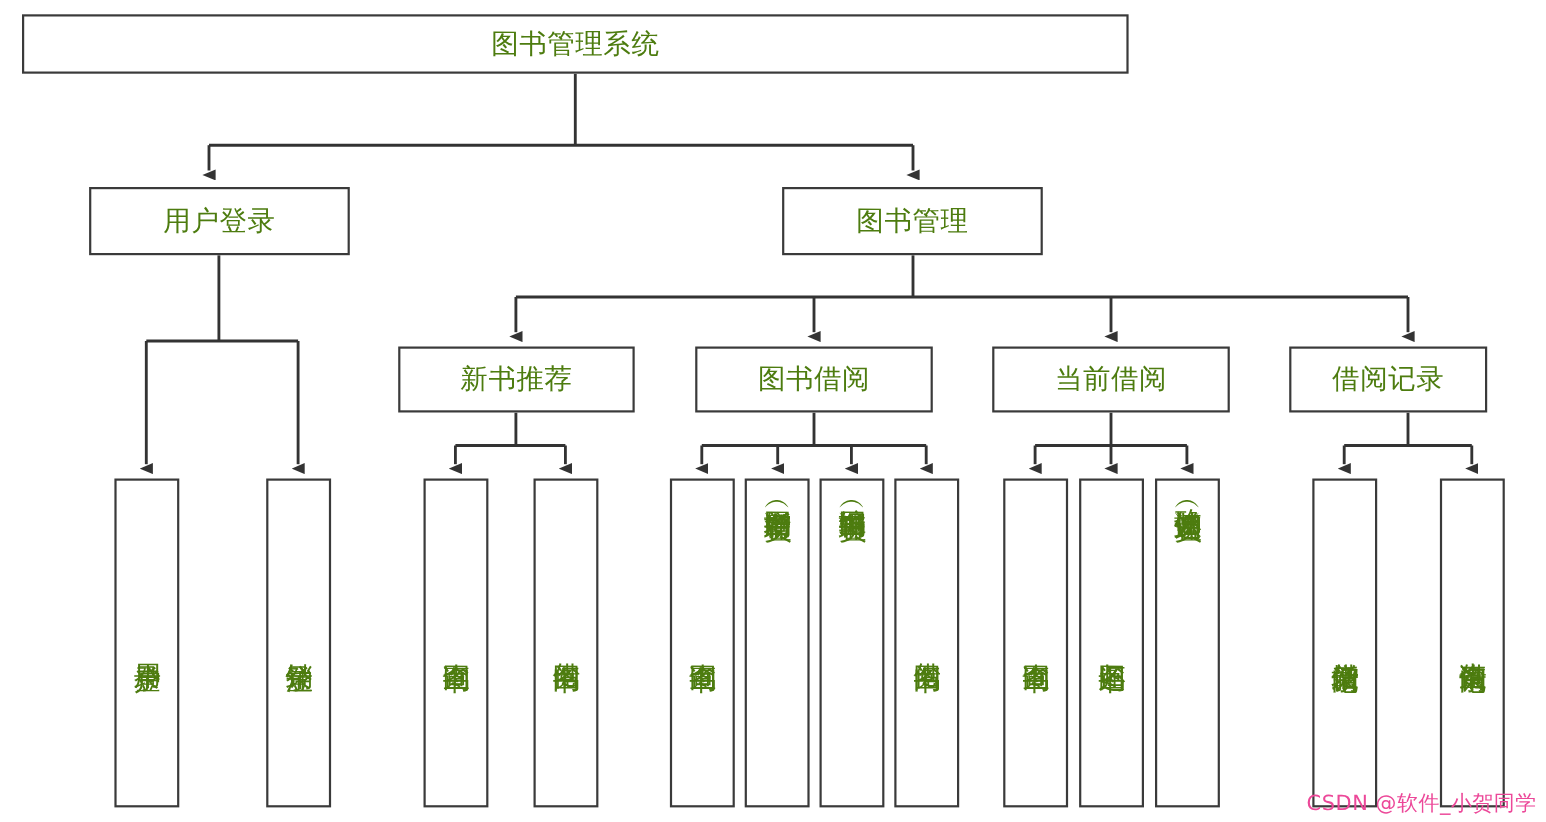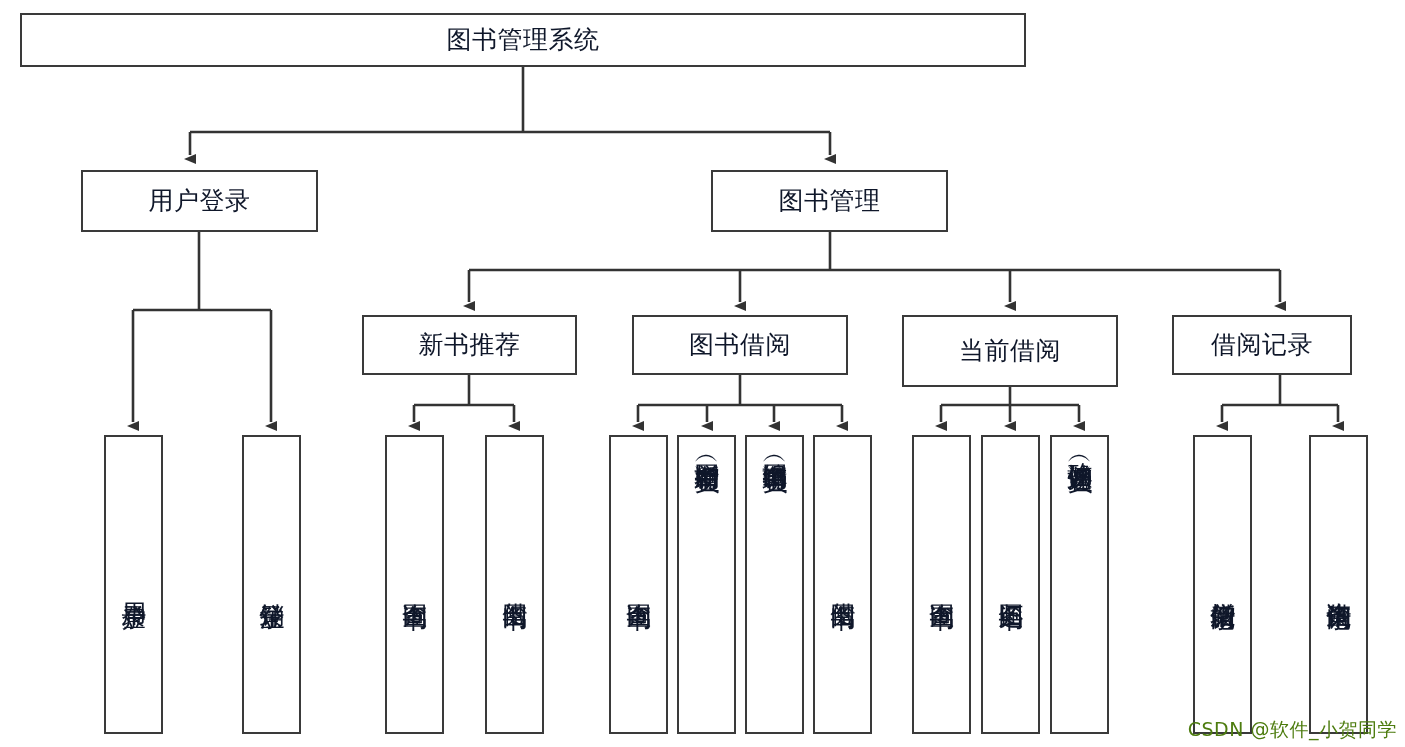--- a/index.html
+++ b/index.html
@@ -24,21 +24,21 @@
   }
   
   .node{
     position:absolute;
     box-sizing:border-box;
     background:#ffffff;
     border:2px solid #3a3a3a;
     display:flex;
     align-items:center;
     justify-content:center;
-    color:#0f172a;
+    color:#4d7c0f;
   }
   .node.h{                       
     font-size:25px;
     line-height:1.1;
     letter-spacing:0.5px;
     white-space:nowrap;
   }
   .node.root{ font-size:25px; }
   .node.v{                       
     writing-mode:vertical-rl;
@@ -58,21 +58,21 @@
     text-align:center;
   }
   
   .node.v.center{ justify-content:center; padding-top:0; }
 
   #watermark{
     position:absolute;
     right:8px;
     bottom:4px;
     font-size:19px;
-    color:#4d7c0f;
+    color:#ec4899;
     letter-spacing:0.5px;
     white-space:nowrap;
     user-select:none;
   }
 </style>
 </head>
 <body>
 
 <div id="canvas">
 
@@ -129,21 +129,21 @@
   <div class="node h root" style="left:20px;top:13px;width:1006px;height:54px;">图书管理系统</div>
 
   <div class="node h" style="left:81px;top:170px;width:237px;height:62px;">用户登录</div>
 
   <div class="node h" style="left:711px;top:170px;width:237px;height:62px;text-align:center;">图书管理</div>
 
   <div class="node h" style="left:362px;top:315px;width:215px;height:60px;">新书推荐</div>
 
   <div class="node h" style="left:632px;top:315px;width:216px;height:60px;">图书借阅</div>
 
-  <div class="node h" style="left:902px;top:315px;width:216px;height:72px;">当前借阅</div>
+  <div class="node h" style="left:902px;top:315px;width:216px;height:60px;">当前借阅</div>
 
   <div class="node h" style="left:1172px;top:315px;width:180px;height:60px;">借阅记录</div>
 
   <div class="node v center" style="left:104px;top:435px;width:59px;height:299px;">
     <span class="vtext">用户登录</span>
   </div>
 
   <div class="node v center" style="left:242px;top:435px;width:59px;height:299px;">
     <span class="vtext">注销登录</span>
   </div>

